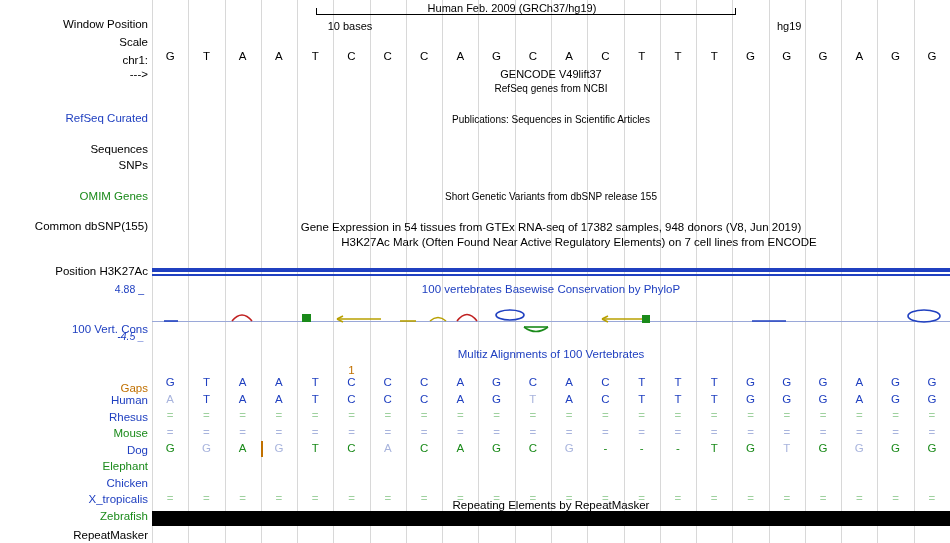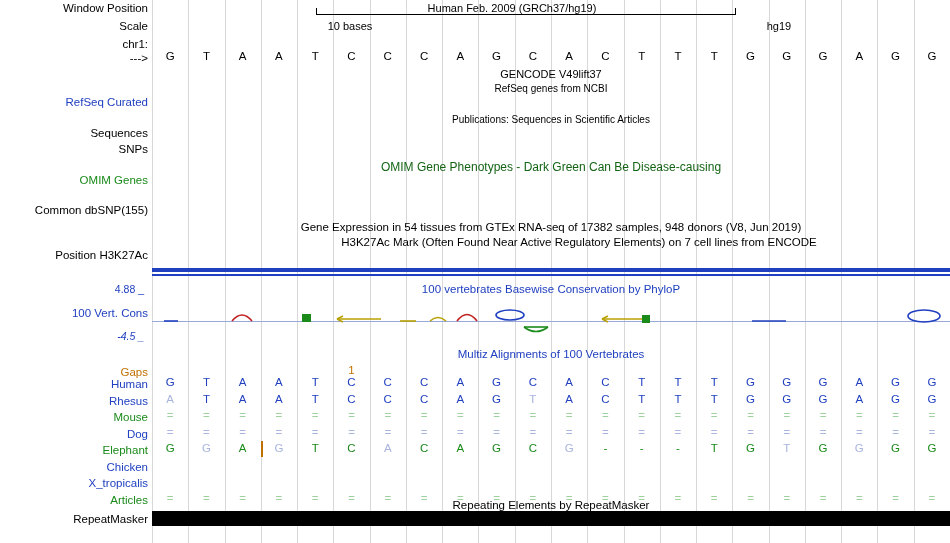--- a/index.html
+++ b/index.html
@@ -6,21 +6,21 @@
   body{
     width:950px;height:543px;
     background:#ffffff;
     font-family:"Liberation Sans", sans-serif;
     font-size:11px;
     color:#000000;
     overflow:hidden;
     position:relative;
   }
   #stage{position:relative;width:950px;height:543px;}
-  .lbl{position:absolute;text-align:right;white-space:nowrap;font-size:11.5px;}
+  .lbl{position:absolute;text-align:right;white-space:nowrap;font-size:11.5px;margin-top:16px;}
   .track-left{width:152px;left:0;text-align:right;padding-right:4px;box-sizing:border-box;}
   .blue{color:#2040c0;}
   .dgreen{color:#146414;}
   .green{color:#1a8a1a;}
   .orange{color:#c07000;}
   .seqrow{position:absolute;left:152px;width:798px;height:15px;}
   .seqrow span{position:absolute;text-align:center;width:20px;margin-left:-10px;font-size:11.5px;}
   .ruler{position:absolute;left:152px;top:0;width:798px;height:543px;pointer-events:none;}
   .vline{position:absolute;top:0;bottom:0;width:1px;background:#d8d8d8;}
   .bluebar{position:absolute;left:152px;width:798px;height:4px;background:#2040c0;}
@@ -58,21 +58,21 @@
       <div class="vline" style="left: 689.182px;"></div>
       <div class="vline" style="left: 725.455px;"></div>
       <div class="vline" style="left: 761.727px;"></div>
     </div>
 
   <div class="lbl track-left" style="top:2px;">Window Position</div>
   <div class="hdr" style="top:2px;left:148px;width:728px;">Human Feb. 2009 (GRCh37/hg19)</div>
 
   <div class="lbl track-left" style="top:20px;">Scale</div>
   <div class="hdr" style="top:20px;left:280px;width:140px;">10 bases</div>
-  <div class="hdr" style="top:20px;left:749px;width:60px;text-align:center;">hg19</div>
+  <div class="hdr" style="top:20px;left:777px;width:60px;text-align:left;">hg19</div>
 
   <div style="position:absolute;top:14px;left:316px;width:420px;height:1px;background:#000;"></div>
   <div style="position:absolute;top:8px;left:316px;width:1px;height:7px;background:#000;"></div>
   <div style="position:absolute;top:8px;left:735px;width:1px;height:7px;background:#000;"></div>
 
   <div class="lbl track-left" style="top:38px;">chr1:</div>
 
   <div class="lbl track-left" style="top:52px;">---&gt;</div>
   <div class="seqrow" id="seqrow" style="top:50px;">
       <span style="left: 18.1364px;">G</span>
@@ -102,24 +102,24 @@
   <div class="hdr" style="top:68px;left:152px;width:798px;">GENCODE V49lift37</div>
   <div class="hdr small" style="top:83px;left:152px;width:798px;">RefSeq genes from NCBI</div>
 
   <div class="lbl track-left blue" style="top:96px;">RefSeq Curated</div>
 
   <div class="hdr small" style="top:114px;left:152px;width:798px;">Publications: Sequences in Scientific Articles</div>
 
   <div class="lbl track-left" style="top:127px;">Sequences</div>
   <div class="lbl track-left" style="top:143px;">SNPs</div>
 
-  <div class="hdr dgreen" style="top:160px;left:152px;width:798px;font-size:12px;">OMIM Gene Phenotypes - Dark Green Can Be Disease-causing</div>
 
   <div class="lbl track-left green" style="top:174px;">OMIM Genes</div>
 
+  <div class="hdr small" style="top:191px;left:152px;width:798px;">Short Genetic Variants from dbSNP release 155</div>
 
   <div class="lbl track-left" style="top:204px;">Common dbSNP(155)</div>
 
   <div class="hdr" style="top:221px;left:152px;width:798px;font-size:11.5px;">Gene Expression in 54 tissues from GTEx RNA-seq of 17382 samples, 948 donors (V8, Jun 2019)</div>
   <div class="hdr" style="top:236px;left:152px;width:798px;font-size:11.5px;padding-left:28px;">H3K27Ac Mark (Often Found Near Active Regulatory Elements) on 7 cell lines from ENCODE</div>
 
   <div class="lbl track-left" style="top:249px;">Position H3K27Ac</div>
 
   <div class="bluebar" style="top:268px;"></div>
   <div class="bluebar" style="top:274px;height:2px;background:#2040c0;"></div>
@@ -282,21 +282,21 @@
         <span style="left: 634.773px; color: rgb(168, 180, 221);">T</span>
         <span style="left: 671.045px; color: rgb(26, 138, 26);">G</span>
         <span style="left: 707.318px; color: rgb(168, 180, 221);">G</span>
         <span style="left: 743.591px; color: rgb(26, 138, 26);">G</span>
         <span style="left: 779.864px; color: rgb(26, 138, 26);">G</span>
       </div>
       <div class="lbl track-left" style="top: 460.5px; color: rgb(32, 64, 192);">Chicken</div>
       <div class="seqrow" style="top: 458.5px;"></div>
       <div class="lbl track-left" style="top: 477px; color: rgb(32, 64, 192);">X_tropicalis</div>
       <div class="seqrow" style="top: 475px;"></div>
-      <div class="lbl track-left" style="top: 493.5px; color: rgb(26, 138, 26);">Articles</div>
+      <div class="lbl track-left" style="top: 493.5px; color: rgb(26, 138, 26);">Zebrafish</div>
       <div class="seqrow" style="top: 491.5px;">
         <span style="left: 18.1364px; color: rgb(159, 209, 159);">=</span>
         <span style="left: 54.4091px; color: rgb(159, 209, 159);">=</span>
         <span style="left: 90.6818px; color: rgb(159, 209, 159);">=</span>
         <span style="left: 126.955px; color: rgb(159, 209, 159);">=</span>
         <span style="left: 163.227px; color: rgb(159, 209, 159);">=</span>
         <span style="left: 199.5px; color: rgb(159, 209, 159);">=</span>
         <span style="left: 235.773px; color: rgb(159, 209, 159);">=</span>
         <span style="left: 272.045px; color: rgb(159, 209, 159);">=</span>
         <span style="left: 308.318px; color: rgb(159, 209, 159);">=</span>

